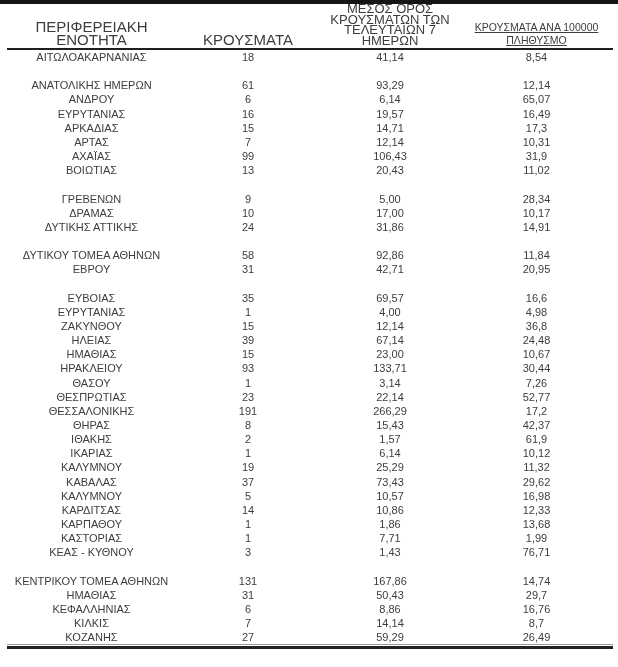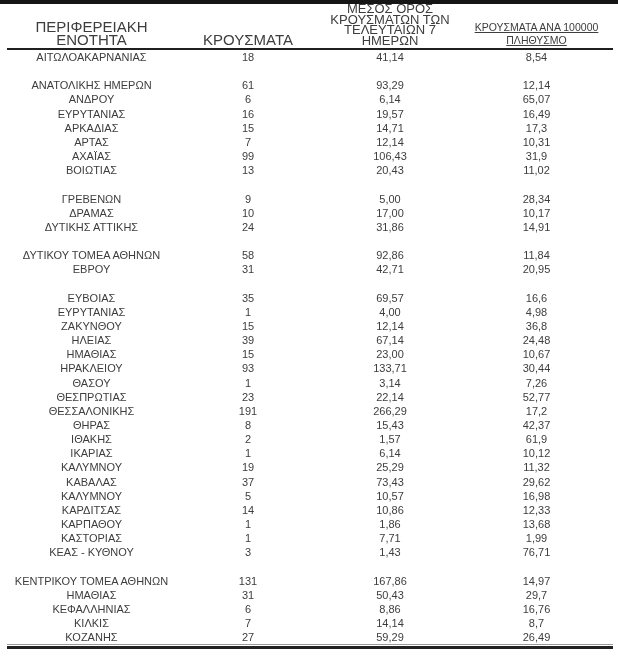--- a/index.html
+++ b/index.html
@@ -311,21 +311,21 @@
       <tr class="spacer-row">
     <td></td>
     <td></td>
     <td></td>
     <td></td>
   </tr>
       <tr>
     <td>ΚΕΝΤΡΙΚΟΥ ΤΟΜΕΑ ΑΘΗΝΩΝ</td>
     <td>131</td>
     <td>167,86</td>
-    <td>14,97</td>
+    <td>14,74</td>
   </tr>
       <tr>
     <td>ΗΜΑΘΙΑΣ</td>
     <td>31</td>
     <td>50,43</td>
     <td>29,7</td>
   </tr>
       <tr>
     <td>ΚΕΦΑΛΛΗΝΙΑΣ</td>
     <td>6</td>

